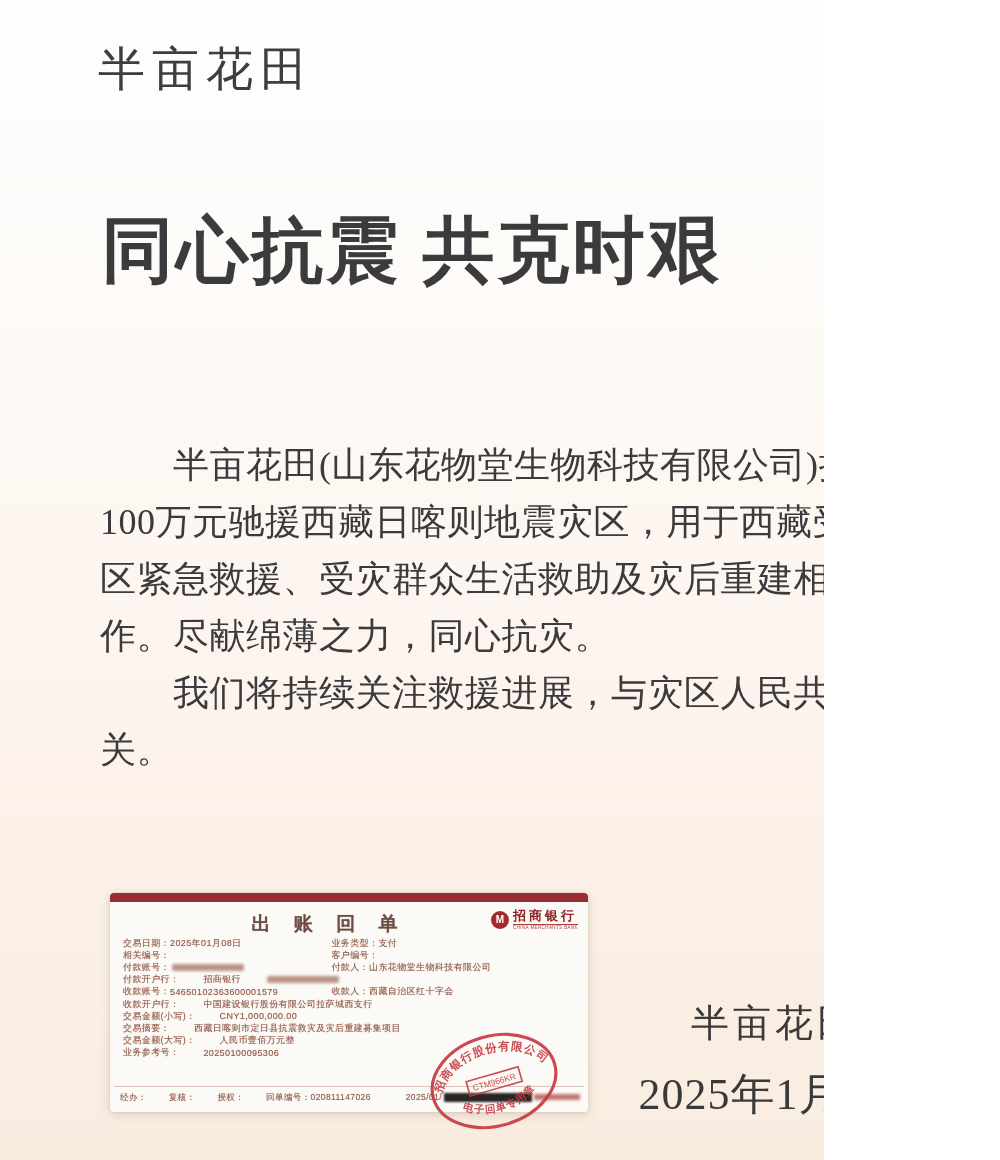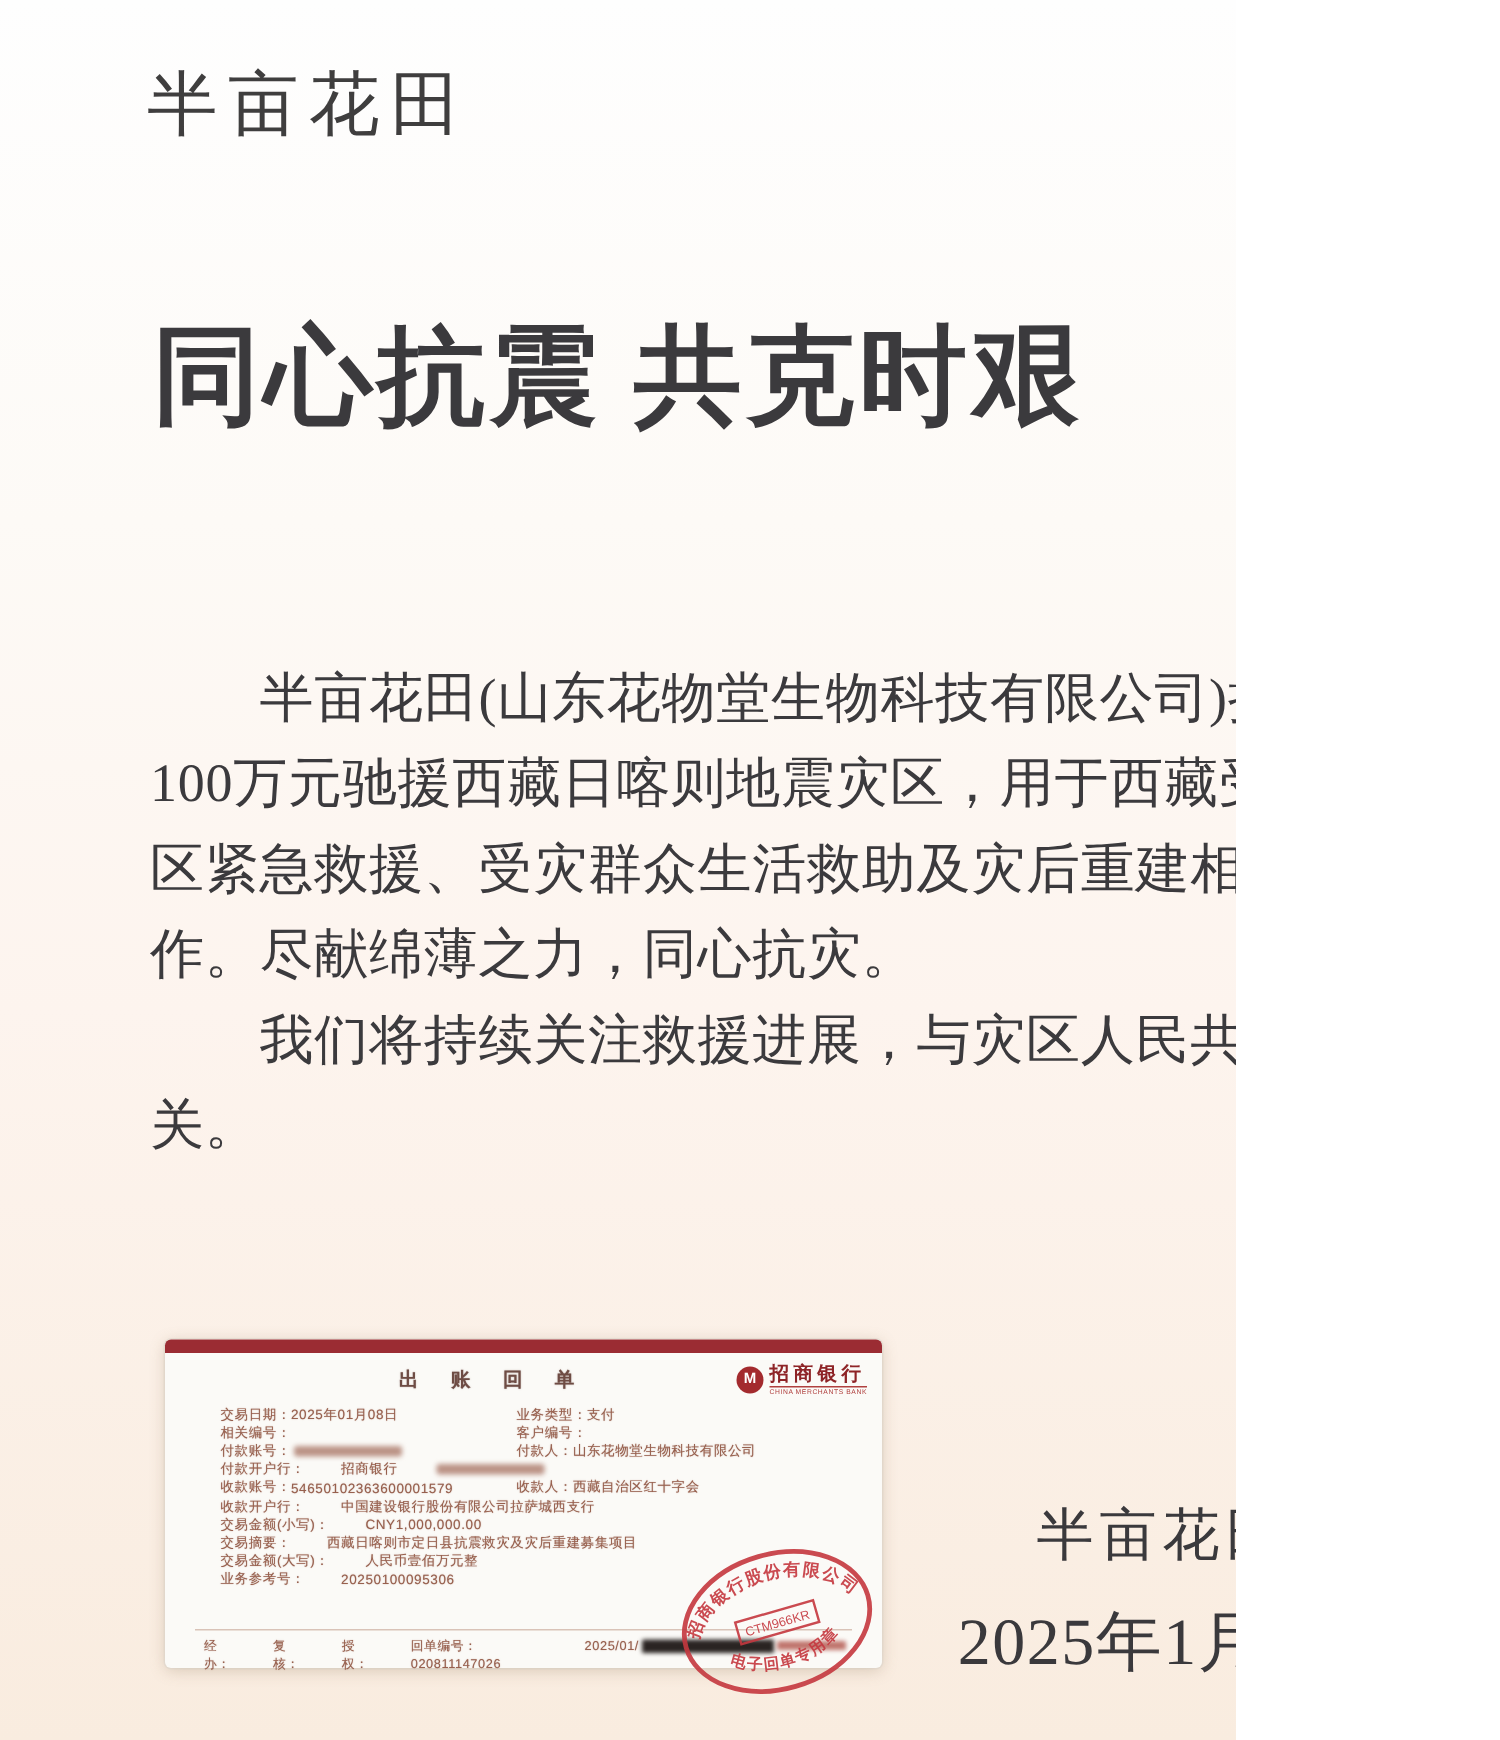--- a/index.html
+++ b/index.html
@@ -46,44 +46,44 @@
     position:absolute;left:110px;top:893px;width:478px;height:219px;
     background:#fbfaf7;border-radius:4px;
     box-shadow:0 2px 10px rgba(140,110,80,.28),0 0 0 1px #efe7de;
     font-family:"Liberation Sans","DejaVu Sans",sans-serif;
     display:flex;flex-direction:column;
   }
   .receipt-bar{height:9px;background:#9b2c33;border-radius:4px 4px 0 0;}
   .receipt-head{position:relative;height:32px;}
   .receipt-title{
     position:absolute;left:90px;right:130px;top:9px;text-align:center;
-    font-size:13px;font-weight:bold;letter-spacing:9px;color:#6e4c44;
+    font-size:19px;font-weight:bold;letter-spacing:9px;color:#6e4c44;
     text-shadow:0 0 1px rgba(110,76,68,.5);
   }
   .bank-logo{position:absolute;right:10px;top:7px;display:flex;align-items:center;gap:4px;}
   .bank-mark{
     width:18px;height:18px;border-radius:50%;background:#a32a2e;color:#fff;
     font-size:10px;font-weight:bold;display:flex;align-items:center;justify-content:center;
   }
   .bank-names{display:flex;flex-direction:column;line-height:1;}
   .bank-cn{font-size:13px;font-weight:bold;letter-spacing:3px;color:#8e2427;}
   .bank-en{font-size:4.5px;letter-spacing:.4px;color:#b0403f;margin-top:2px;border-top:1px solid #b0403f;padding-top:1px;}
 
-  .receipt-body{flex:1;padding:3px 12px 0 13px;position:relative;margin-left:24px;}
+  .receipt-body{flex:1;padding:3px 12px 0 13px;position:relative;}
   .r-row{display:flex;height:12.2px;align-items:center;
     font-size:9px;letter-spacing:.4px;color:#97604e;
     text-shadow:0 0 .8px rgba(151,96,78,.6);white-space:nowrap;}
   .r-left{width:46%;display:flex;align-items:center;}
   .r-row.full .r-left{width:100%;gap:24px;}
   .r-right{flex:1;display:flex;align-items:flex-end;}
   .redact-bar{display:inline-block;width:72px;height:7px;margin-left:2px;
     background:#bb9386;border-radius:2px;filter:blur(1.6px);}
 
   .receipt-foot{
-    border-top:1px solid #d9c3b8;margin:0 20px;padding:5px 4px 0 6px;height:20px;
+    border-top:1px solid #d9c3b8;margin:0 4px;padding:5px 4px 0 6px;height:20px;
     display:flex;align-items:flex-start;gap:22px;
     font-size:8.5px;color:#97604e;letter-spacing:.4px;
     text-shadow:0 0 .8px rgba(151,96,78,.6);
   }
   .foot-right{margin-left:auto;display:flex;align-items:center;gap:2px;}
   .redact-dark{display:inline-block;width:88px;height:9px;background:#2a2422;filter:blur(1.3px);border-radius:1px;}
   .redact-red{display:inline-block;width:46px;height:6px;background:#c0756d;filter:blur(1.5px);border-radius:1px;}
 
   .seal{
     position:absolute;left:315px;top:96px;width:138px;height:102px;

